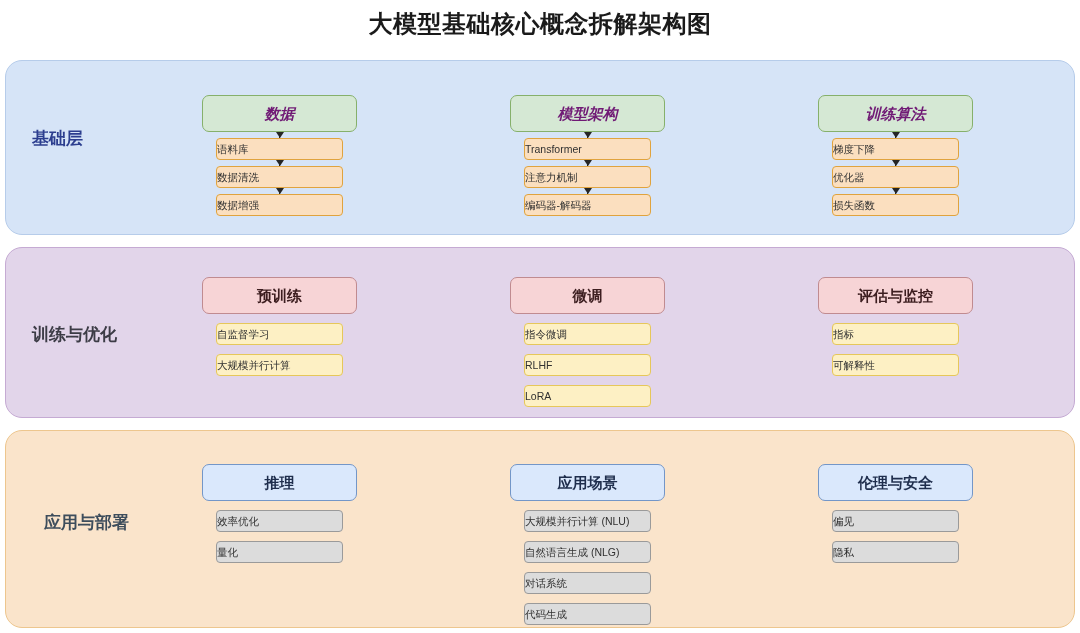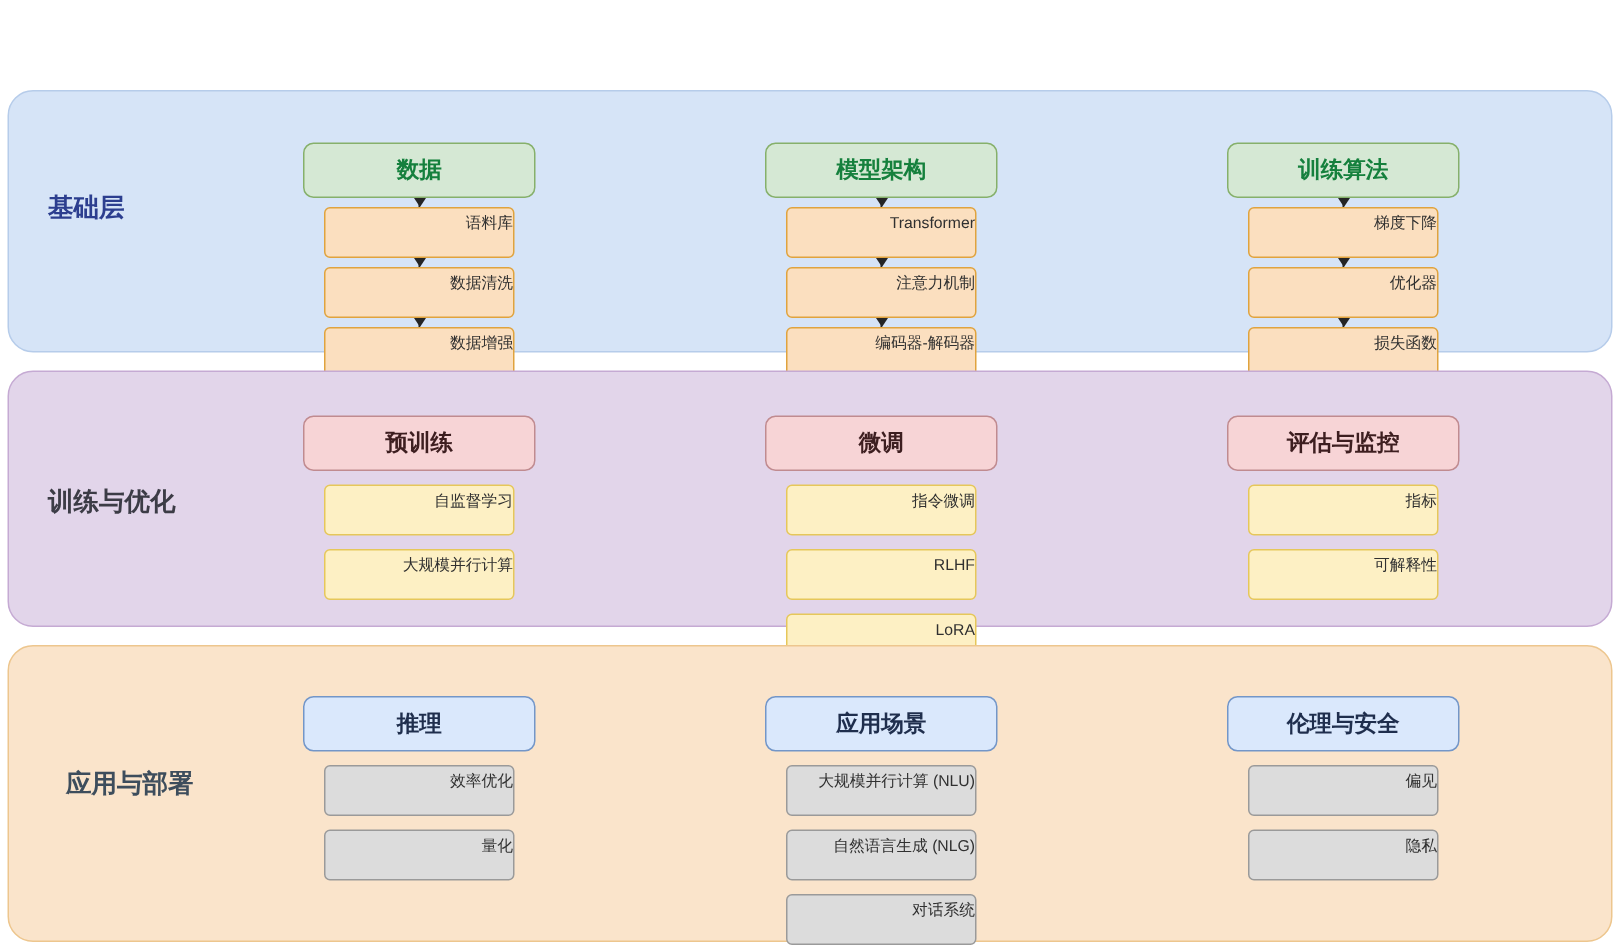--- a/index.html
+++ b/index.html
@@ -73,30 +73,30 @@
     width: 155px;
     height: 37px;
     line-height: 35px;
     text-align: center;
     font-size: 15px;
     font-weight: bold;
     border-radius: 7px;
     border: 1px solid #999;
     color: #222;
   }
-  .head-green  { background: #d5e8d4; border-color: #86b06b; color: #15803d; }
+  .head-green  { background: #d5e8d4; border-color: #86b06b; color: #701a75; font-style: italic; }
   .head-red    { background: #f7d4d6; border-color: #c08b90; color: #3d1e20; }
   .head-blue   { background: #dae8fc; border-color: #7396c8; color: #1f2e4d; }
 
   
   .node-sub {
     width: 127px;
-    height: 34px;
+    height: 22px;
     line-height: 20px;
-    text-align: right;
+    text-align: left;
     font-size: 10.5px;
     border-radius: 4px;
     border: 1px solid #999;
     color: #303030;
     white-space: nowrap;
   }
   .sub-orange { background: #fbdfbf; border-color: #e0a33e; }
   .sub-yellow { background: #fdf0c4; border-color: #e6c75a; }
   .sub-gray   { background: #dcdcdc; border-color: #9a9a9a; }
 
@@ -116,20 +116,21 @@
     background: #252525;
   }
   .gap-1 { height: 9px; }
   .gap-2 { height: 9px; }
 </style>
 </head>
 <body>
 
 <div id="page">
 
+  <div class="page-title">大模型基础核心概念拆解架构图</div>
 
   <div class="layer" id="layer-0">
     <div class="layer-label">基础层</div>
   <div class="group col-0">
         <div class="node-head head-green">数据</div>
         <div class="arrow"></div>
         <div class="node-sub sub-orange">语料库</div>
         <div class="arrow"></div>
         <div class="node-sub sub-orange">数据清洗</div>
         <div class="arrow"></div>

